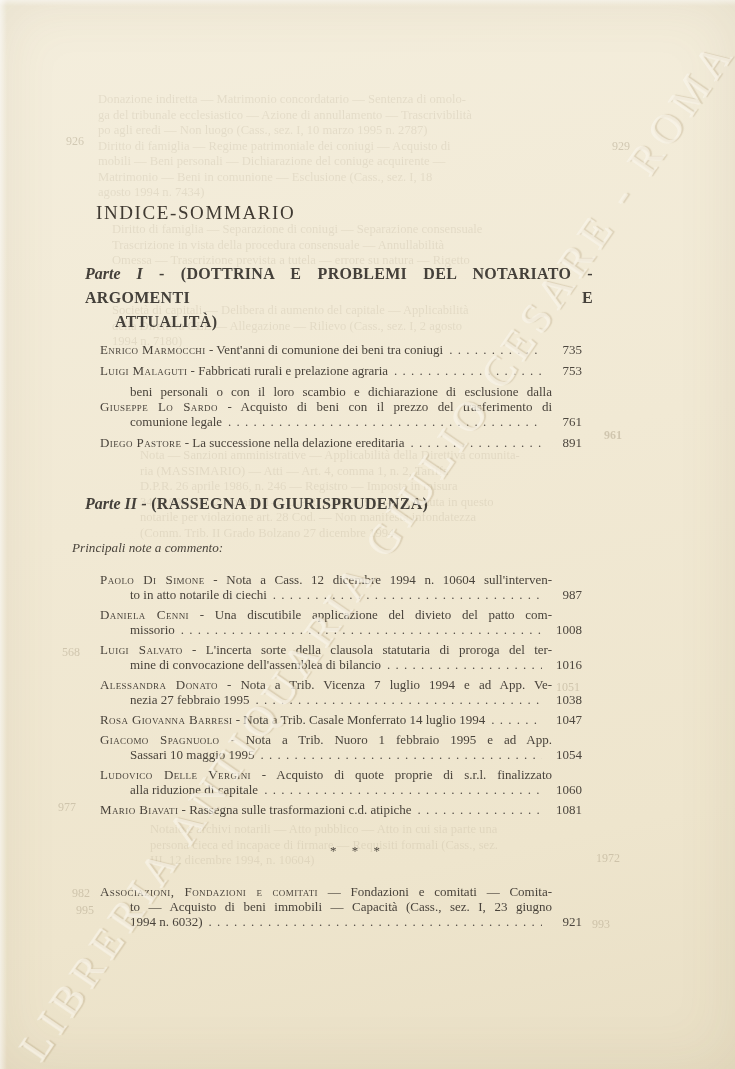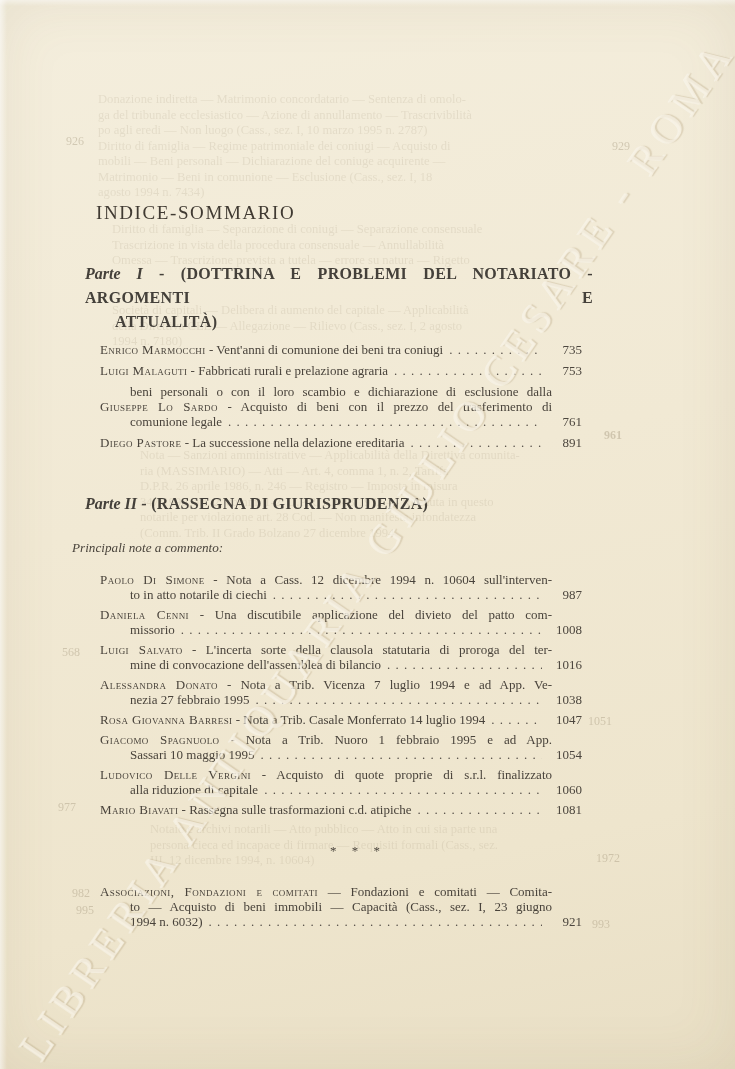--- a/index.html
+++ b/index.html
@@ -93,21 +93,21 @@
   <div class="ghost" style="left:150px;top:822px;width:480px;">
       <div class="gl">Notaio e archivi notarili — Atto pubblico — Atto in cui sia parte una</div>
       <div class="gl">persona cieca ed incapace di firmare — Requisiti formali (Cass., sez.</div>
       <div class="gl">III, 12 dicembre 1994, n. 10604)</div>
     </div>
 
   <span class="ghost-num" style="left:66px;top:134px;">926</span>
   <span class="ghost-num" style="left:612px;top:139px;">929</span>
   <span class="ghost-num" style="left:604px;top:428px;font-weight:bold;">961</span>
   <span class="ghost-num" style="left:62px;top:645px;">568</span>
-  <span class="ghost-num" style="left:556px;top:714px;margin-left:32px;">1051</span>
+  <span class="ghost-num" style="left:556px;top:680px;">1051</span>
   <span class="ghost-num" style="left:58px;top:800px;">977</span>
   <span class="ghost-num" style="left:54px;top:886px;margin-left:18px;">982</span>
   <span class="ghost-num" style="left:596px;top:851px;">1972</span>
   <span class="ghost-num" style="left:76px;top:903px;">995</span>
   <span class="ghost-num" style="left:592px;top:917px;">993</span>
 
   <div id="title">INDICE-SOMMARIO</div>
 
   <div id="part1-heading" class="part-heading">
     <div class="h1line"><span class="plabel">Parte I</span><span> - (DOTTRINA E PROBLEMI DEL NOTARIATO - ARGOMENTI E</span></div>

